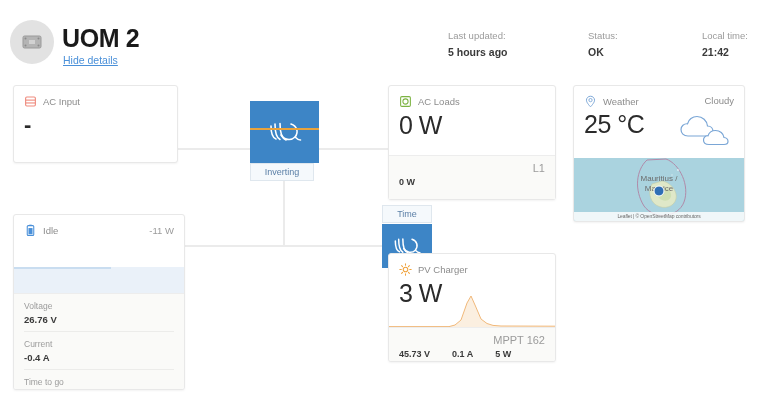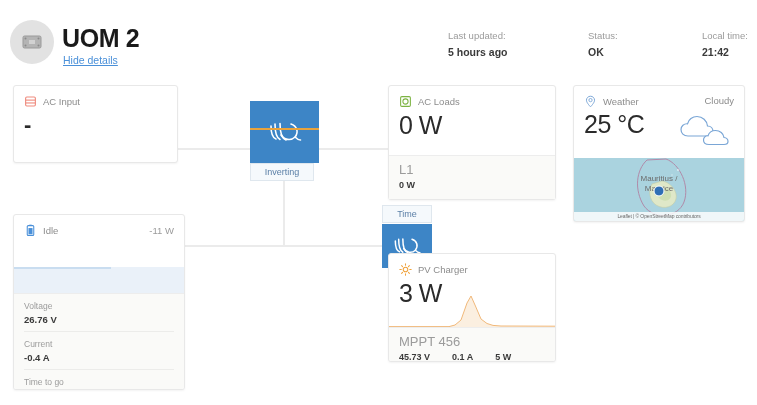--- a/index.html
+++ b/index.html
@@ -54,21 +54,21 @@
   .card-aux { margin-left: auto; font-size: 9.5px; color: #9b9b9b; }
   .card-big {
     padding: 3px 10px 0 10px;
     font-size: 25px; color: #2b2b2b; letter-spacing: -0.5px;
   }
   .card-foot {
     position: absolute; left: 0; right: 0; bottom: 0;
     background: #fafaf8; border-top: 1px solid #ededed;
     padding: 6px 10px;
   }
-  .foot-label { font-size: 13px; color: #9b9b9b; margin-bottom: 3px; }
+  .foot-label { font-size: 11px; color: #9b9b9b; margin-bottom: 3px; text-align: right; }
   .foot-value { font-size: 9px; color: #3a3a3a; font-weight: bold; }
 
   
   #ac-input { left: 13px; top: 85px; width: 165px; height: 78px; }
   #ac-input .dash {
     padding: 6px 10px 0 10px; font-size: 22px;
     color: #2b2b2b; font-weight: bold; line-height: 1;
   }
 
   
@@ -299,21 +299,21 @@
         </g>
       </svg>
       <span class="card-title">PV Charger</span>
     </div>
     <div class="card-big">3 W</div>
     <svg class="pv-chart" viewBox="0 0 168 34" preserveAspectRatio="none">
       <path d="M0,33.6 L60,33.6 L66,32 L72,27 L78,10 L82,3 L86,12 L92,26 L98,30.5 L104,32.4 L112,33 L168,33.2 L168,34 L0,34 Z" fill="#fbefe0" stroke="none"></path>
       <path d="M0,33.6 L60,33.6 L66,32 L72,27 L78,10 L82,3 L86,12 L92,26 L98,30.5 L104,32.4 L112,33 L168,33.2" fill="none" stroke="#f0b87a" stroke-width="1"></path>
     </svg>
     <div class="card-foot">
-      <div class="foot-label">MPPT 456</div>
+      <div class="foot-label">MPPT 162</div>
       <div class="pv-foot-vals">
         <span class="foot-value">45.73 V</span>
         <span class="foot-value">0.1 A</span>
         <span class="foot-value">5 W</span>
       </div>
     </div>
   </div>
 
   <div class="card" id="weather">
     <div class="card-head">

